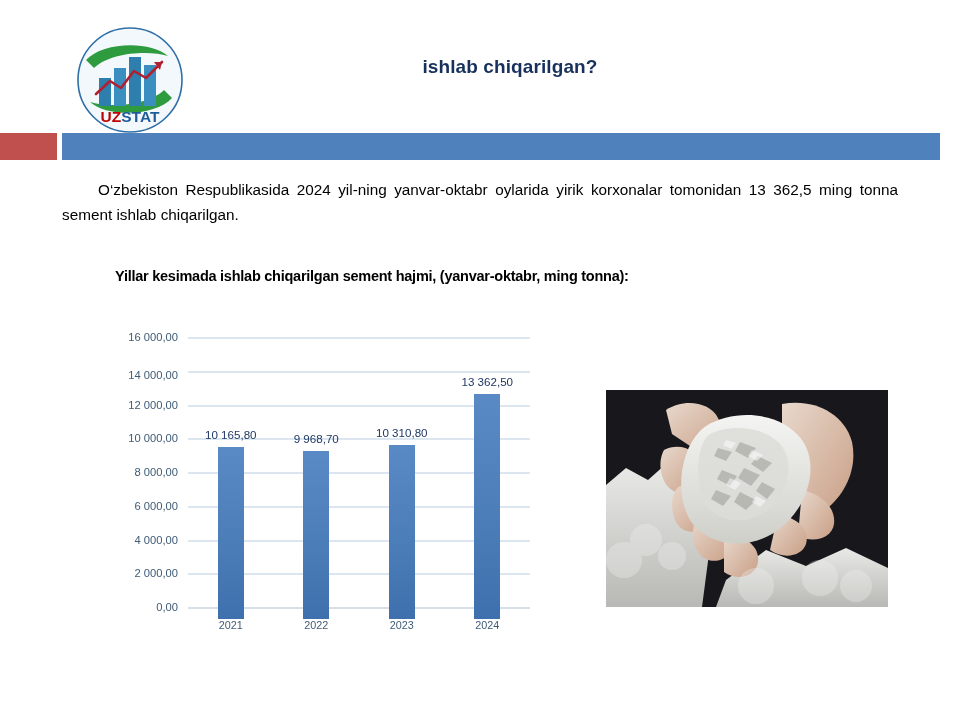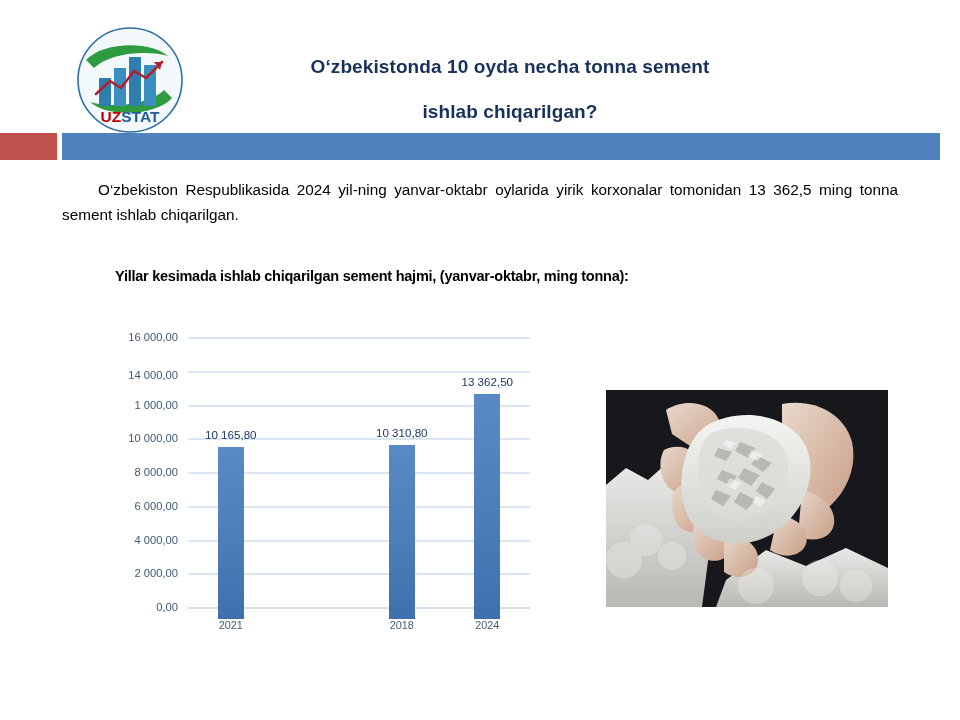--- a/index.html
+++ b/index.html
@@ -172,61 +172,65 @@
     <rect x="68" y="39" width="12" height="41" fill="#3A8FC0"></rect>
     <polyline points="20,68 34,55 45,62 58,45 70,52 86,36" fill="none" stroke="#B02030" stroke-width="2.6" stroke-linejoin="round" stroke-linecap="round"></polyline>
     <polygon points="86,36 78,36 84,44" fill="#B02030"></polygon>
     <text x="54" y="96" text-anchor="middle" font-family="Liberation Sans, sans-serif" font-size="15.5" font-weight="bold">
       <tspan fill="#C00000">UZ</tspan><tspan fill="#1F5C99">STAT</tspan>
     </text>
   </svg>
 </div>
 
 <div id="page-title">
-  <span class="t-line">O‘zbekistonda 10 oyda necha tonna sement</span>
   <span class="t-line">ishlab chiqarilgan?</span>
 </div>
 
 <div id="accent-red"></div>
 <div id="accent-blue"></div>
 
 <div id="body-paragraph"><span class="indent"></span><span>O‘zbekiston   Respublikasida 2024 yil-ning yanvar-oktabr oylarida yirik korxonalar tomonidan   13 362,5 ming  tonna sement ishlab chiqarilgan.</span></div>
 
 <div id="chart-caption">Yillar kesimada ishlab chiqarilgan sement hajmi, (yanvar-oktabr, ming tonna):</div>
 
 <div id="chart">
   <div id="plot-area">
 
   <div class="gridline" style="top: 0px;"></div>
       <div class="ytick" style="top: 0px;">16 000,00</div>
       <div class="gridline" style="top: 33.75px;"></div>
       <div class="ytick" style="top: 38px;">14 000,00</div>
       <div class="gridline" style="top: 67.5px;"></div>
-      <div class="ytick" style="top: 67.5px;">1 000,00</div>
+      <div class="ytick" style="top: 67.5px;">12 000,00</div>
       <div class="gridline" style="top: 101.25px;"></div>
       <div class="ytick" style="top: 101.25px; text-align: right;">10 000,00</div>
       <div class="gridline" style="top: 135px;"></div>
       <div class="ytick" style="top: 135px;">8 000,00</div>
       <div class="gridline" style="top: 168.75px;"></div>
       <div class="ytick" style="top: 168.75px;">6 000,00</div>
       <div class="gridline" style="top: 202.5px;"></div>
       <div class="ytick" style="top: 202.5px;">4 000,00</div>
       <div class="gridline" style="top: 236.25px;"></div>
       <div class="ytick" style="top: 236.25px;">2 000,00</div>
       <div class="gridline baseline" style="top: 270px;"></div>
       <div class="ytick" style="top: 270px;">0,00</div>
       <div class="bar-slot" style="left: 0px; width: 85.5px;">
         <div class="bar" style="height: 171.548px; background: linear-gradient(rgb(90, 138, 198) 0%, rgb(74, 124, 184) 60%, rgb(62, 112, 173) 100%);"></div>
         <div class="bar-label" style="bottom: 177.548px; color: rgb(31, 56, 100);">10 165,80</div>
         <div class="xtick" style="color: rgb(63, 91, 118);">2021</div>
       </div>
+      <div class="bar-slot" style="left: 85.5px; width: 85.5px;">
+        <div class="bar" style="height: 168.222px; background: linear-gradient(rgb(90, 138, 198) 0%, rgb(74, 124, 184) 60%, rgb(62, 112, 173) 100%);"></div>
+        <div class="bar-label" style="bottom: 174.222px; color: rgb(31, 56, 100);">9 968,70</div>
+        <div class="xtick" style="color: rgb(63, 91, 118);">2022</div>
+      </div>
       <div class="bar-slot" style="left: 171px; width: 85.5px;">
         <div class="bar" style="height: 173.995px; background: linear-gradient(rgb(90, 138, 198) 0%, rgb(74, 124, 184) 60%, rgb(62, 112, 173) 100%);"></div>
         <div class="bar-label" style="bottom: 179.995px; color: rgb(31, 56, 100);">10 310,80</div>
-        <div class="xtick" style="color: rgb(63, 91, 118);">2018</div>
+        <div class="xtick" style="color: rgb(63, 91, 118);">2023</div>
       </div>
       <div class="bar-slot" style="left: 256.5px; width: 85.5px;">
         <div class="bar" style="height: 225.492px; background: linear-gradient(rgb(90, 138, 198) 0%, rgb(74, 124, 184) 60%, rgb(62, 112, 173) 100%);"></div>
         <div class="bar-label" style="bottom: 231.492px; color: rgb(31, 56, 100);">13 362,50</div>
         <div class="xtick" style="color: rgb(63, 91, 118);">2024</div>
       </div>
     </div>
 </div>
 
 <div id="photo">

